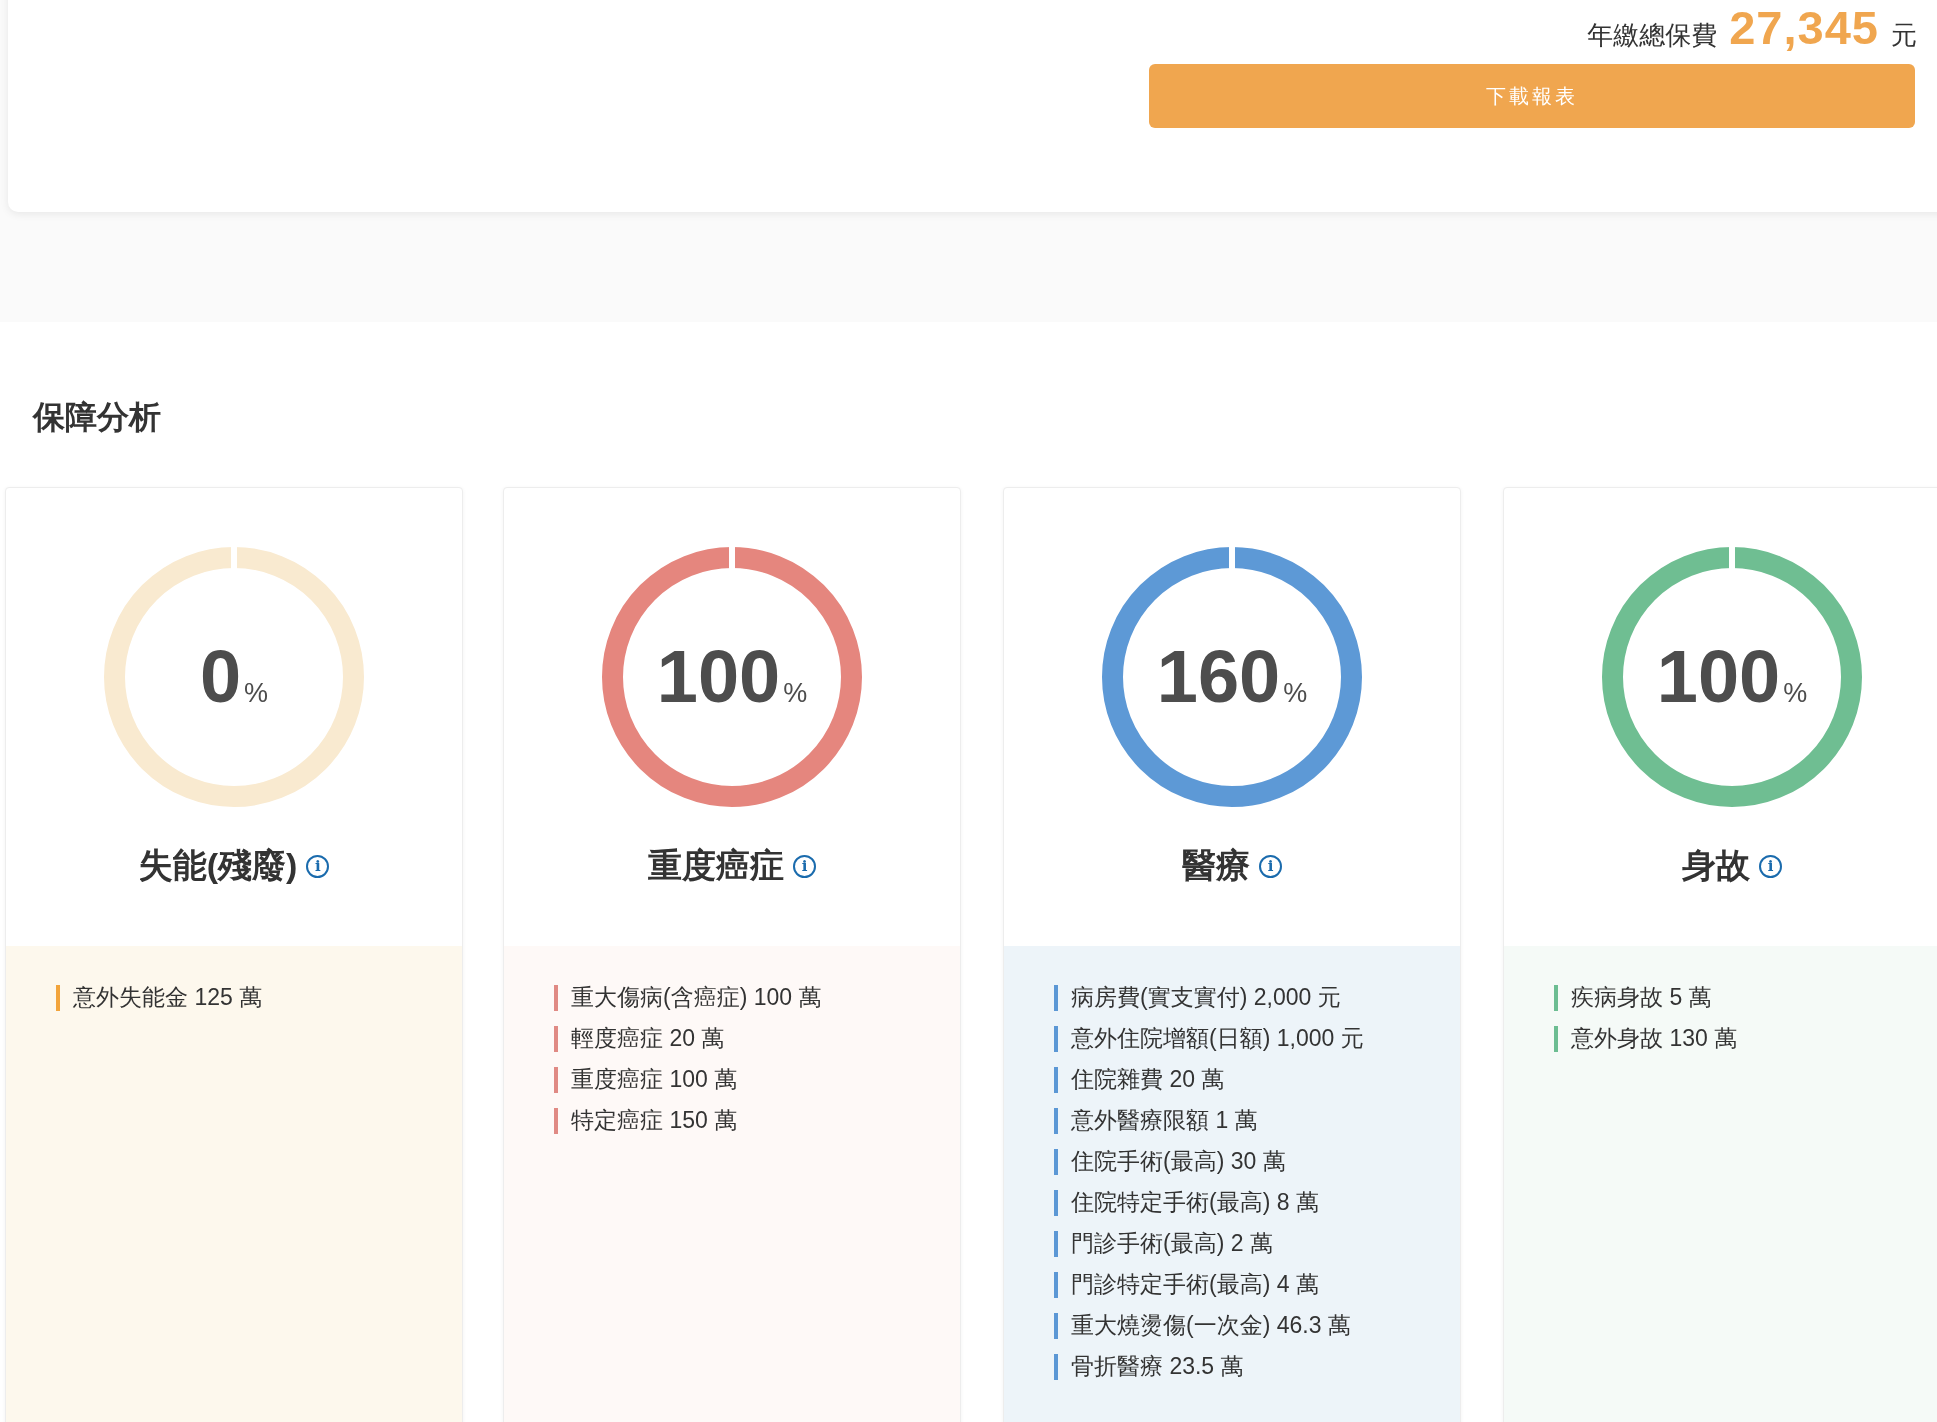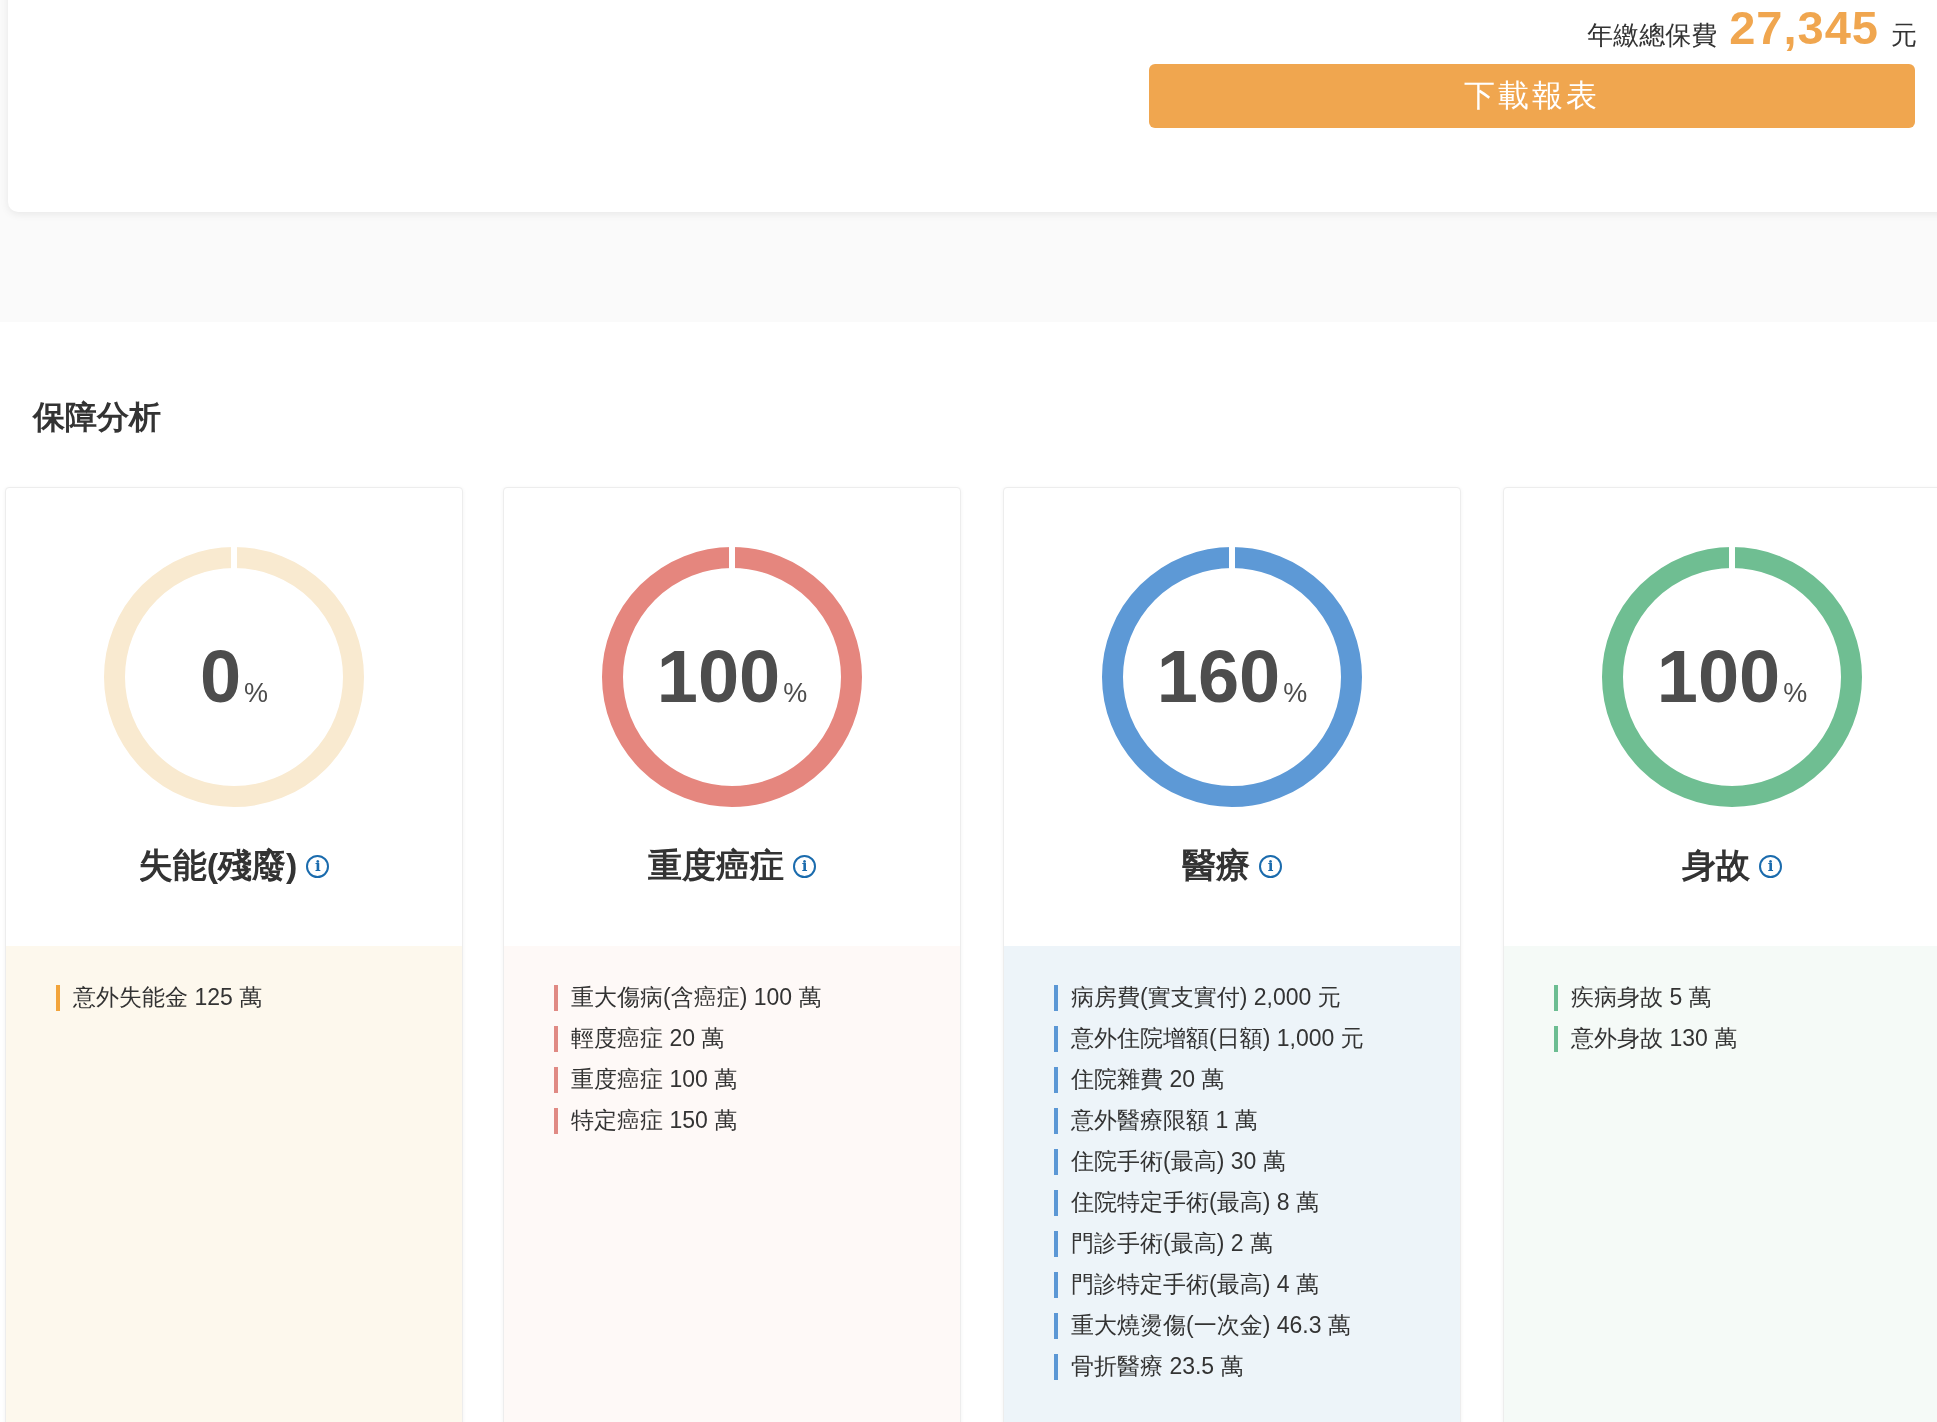--- a/index.html
+++ b/index.html
@@ -12,21 +12,21 @@
   
   .summary-card{position:absolute;left:8px;top:-40px;right:-16px;height:252px;background:#ffffff;
     border-radius:10px;box-shadow:0 2px 8px rgba(0,0,0,0.08);}
 
   .premium-row{position:absolute;top:0px;right:20px;height:56px;display:flex;align-items:baseline;gap:12px;z-index:3;}
   .premium-label{font-size:26px;color:#333;}
   .premium-value{font-size:47px;font-weight:700;color:var(--accent,#f0a64f);letter-spacing:1px;}
   .premium-unit{font-size:26px;color:#333;}
 
   .download-btn{position:absolute;top:64px;right:22px;width:766px;height:64px;background:var(--accent,#f0a64f);
-    border:none;border-radius:6px;color:#ffffff;font-size:31px;letter-spacing:3px;display:flex;
+    border:none;border-radius:6px;color:#ffffff;font-size:20px;letter-spacing:3px;display:flex;
     align-items:center;justify-content:center;cursor:pointer;z-index:3;font-family:inherit;}
 
   .section-title{position:absolute;left:5px;top:396px;font-size:32px;font-weight:700;color:#333;margin-left:28px;}
 
   
   .card{position:absolute;top:487px;width:458px;height:1000px;background:#ffffff;border:1px solid #ededed;
     border-radius:4px;box-shadow:0 1px 4px rgba(0,0,0,0.05);box-sizing:border-box;}
   .card-0{left:5px;}  .card-1{left:503px;}  .card-2{left:1003px;}  .card-3{left:1503px;}
 
   .gauge{position:absolute;left:50%;top:59px;transform:translateX(-50%);width:260px;height:260px;

